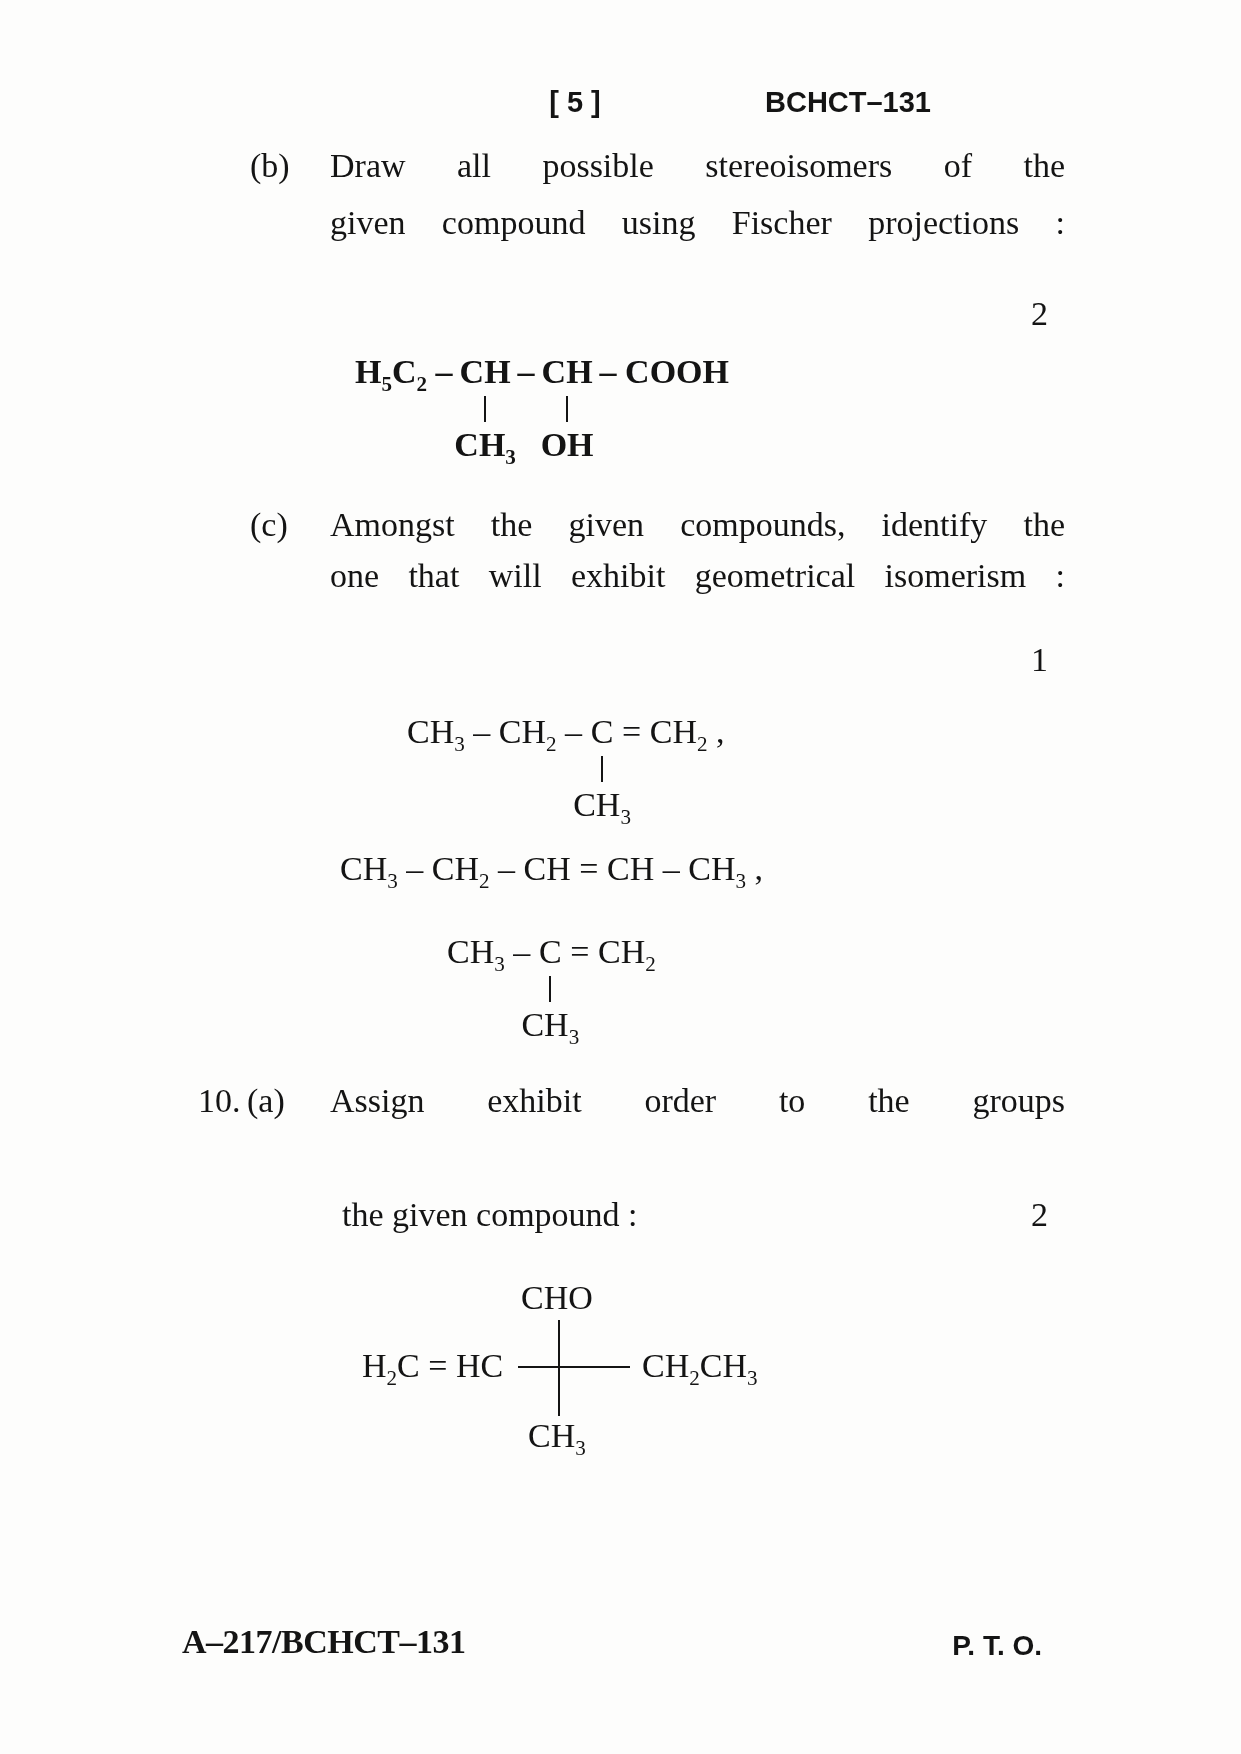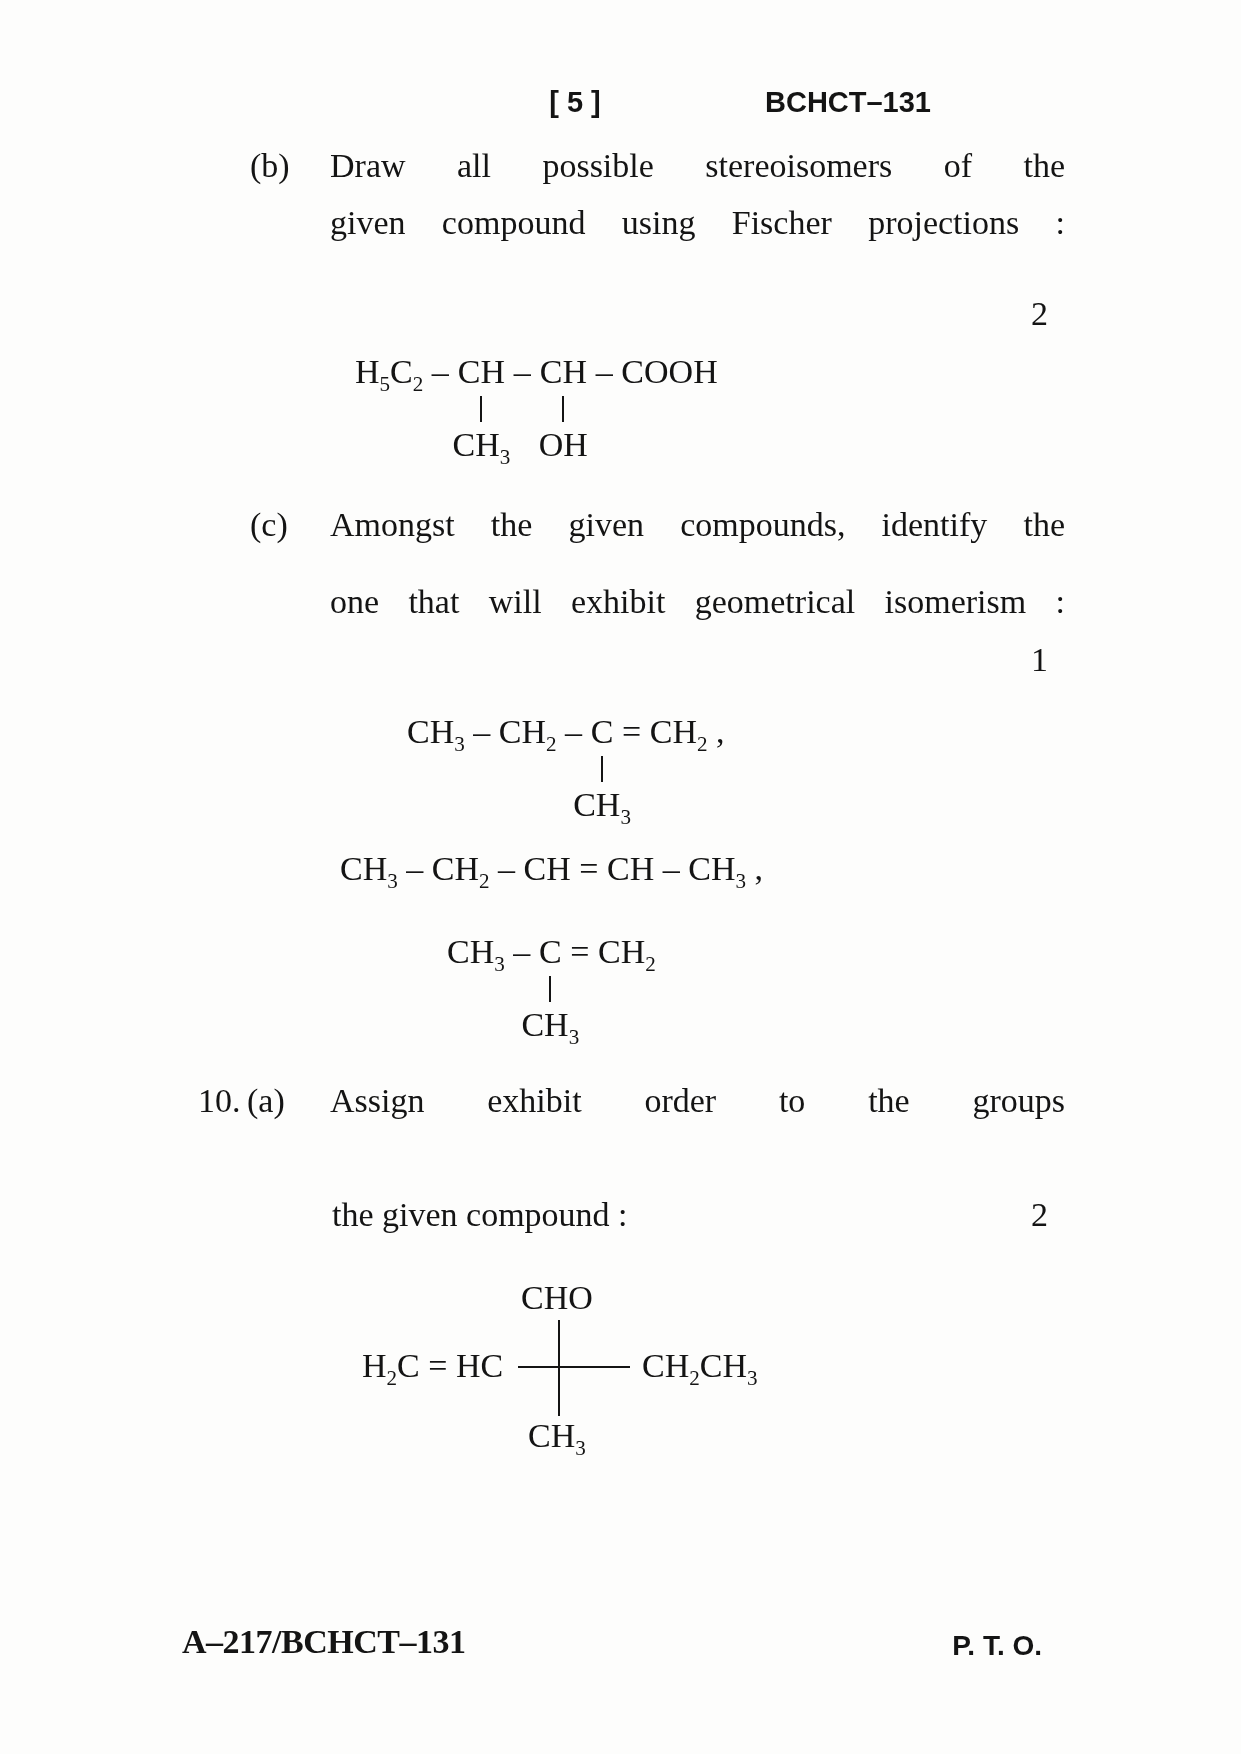--- a/index.html
+++ b/index.html
@@ -64,39 +64,39 @@
 <div class="page">
 
   <div class="abs hdr" style="left:520px; top:82px; width:110px; text-align:center;">[ 5 ]</div>
   <div class="abs hdr" style="left:765px; top:82px; width:300px; text-align:left;">BCHCT–131</div>
 
   <div class="abs" style="left:250px; top:146px;">(b)</div>
   <div class="jline" style="left:330px; top:146px;">Draw all possible stereoisomers of the</div>
   <div class="jline" style="left:330px; top:203px;">given compound using Fischer projections :</div>
   <div class="marks" style="top:294px;">2</div>
 
-  <div class="abs formula" style="left:355px; top:352px;">
+  <div class="abs formula" style="left:355px; top:352px;font-weight:bold;">
     <span>H<sub>5</sub>C<sub>2</sub>&nbsp;–&nbsp;</span>
     <span class="branch branch-ch">
       <span>CH</span>
       <span class="bond"></span>
       <span>CH<sub>3</sub></span>
     </span>
     <span>&nbsp;–&nbsp;</span>
     <span class="branch branch-ch">
       <span>CH</span>
       <span class="bond"></span>
       <span>OH</span>
     </span>
     <span>&nbsp;–&nbsp;COOH</span>
   </div>
 
   <div class="abs" style="left:250px; top:505px;">(c)</div>
   <div class="jline" style="left:330px; top:505px;">Amongst the given compounds, identify the</div>
-  <div class="jline" style="left:330px; top:582px;">one that will exhibit geometrical isomerism :</div>
+  <div class="jline" style="left:330px; top:556px;">one that will exhibit geometrical isomerism :</div>
   <div class="marks" style="top:640px;">1</div>
 
   <div class="abs formula" style="left:407px; top:712px;">
     <span>CH<sub>3</sub>&nbsp;–&nbsp;CH<sub>2</sub>&nbsp;–&nbsp;</span>
     <span class="branch branch-c">
       <span>C</span>
       <span class="bond"></span>
       <span>CH<sub>3</sub></span>
     </span>
     <span>&nbsp;=&nbsp;CH<sub>2</sub> ,</span>
@@ -110,21 +110,21 @@
       <span>C</span>
       <span class="bond"></span>
       <span>CH<sub>3</sub></span>
     </span>
     <span>&nbsp;=&nbsp;CH<sub>2</sub></span>
   </div>
 
   <div class="abs" style="left:198px; top:1081px;">10.</div>
   <div class="abs" style="left:247px; top:1081px;">(a)</div>
   <div class="jline" style="left:330px; top:1081px;">Assign exhibit order to the groups</div>
-  <div class="abs" style="left:332px; top:1195px;font-family:Liberation Serif, serif;">the given compound :</div>
+  <div class="abs" style="left:342px; top:1195px;font-family:Liberation Serif, serif;">the given compound :</div>
   <div class="marks" style="top:1195px;">2</div>
 
   <div class="abs" style="left:350px; top:1278px; width:440px; height:190px; white-space:normal;">
     <div class="abs" style="left:171px; top:0px;">CHO</div>
     <div class="vline" style="left:208px; top:42px; height:96px;"></div>
     <div class="hline" style="left:168px; top:88px; width:112px;"></div>
     <div class="abs" style="left:12px; top:68px;">H<sub>2</sub>C = HC</div>
     <div class="abs" style="left:292px; top:68px;">CH<sub>2</sub>CH<sub>3</sub></div>
     <div class="abs" style="left:178px; top:138px;">CH<sub>3</sub></div>
   </div>

